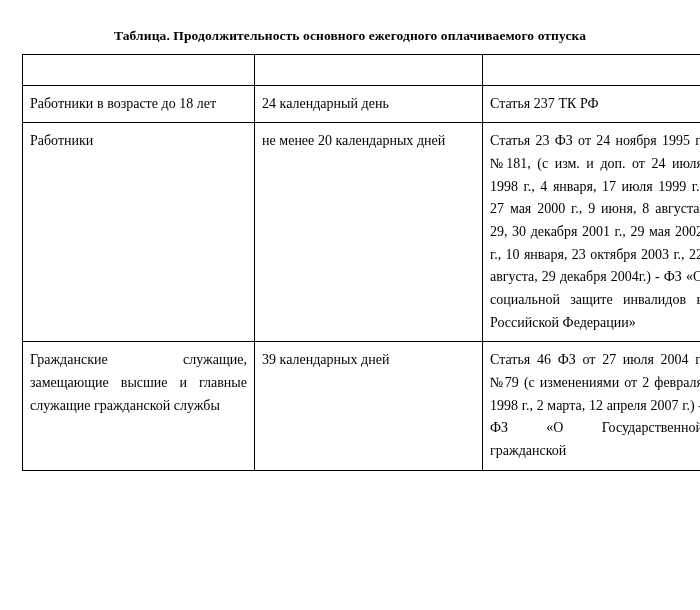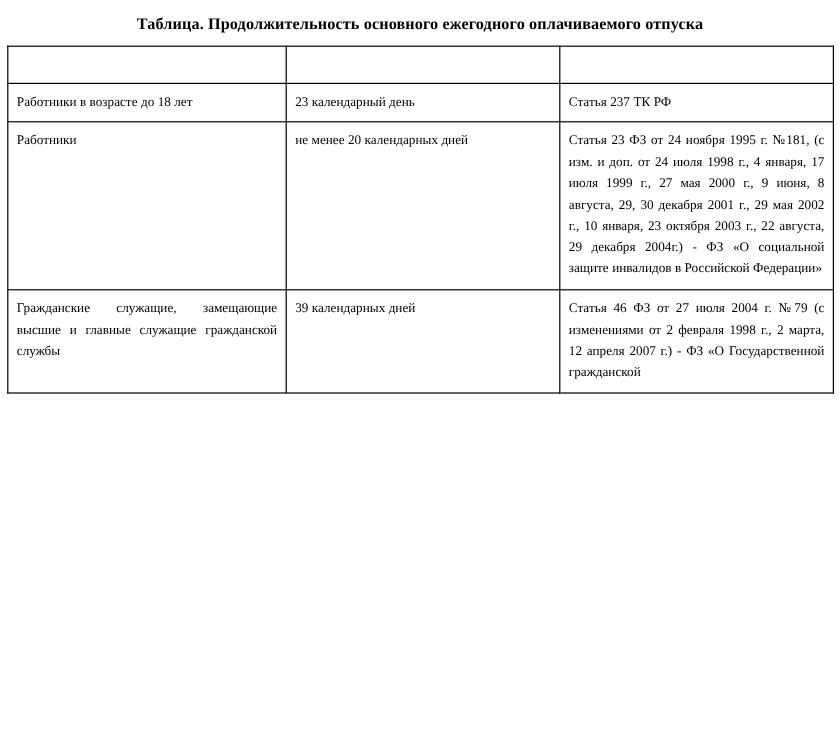--- a/index.html
+++ b/index.html
@@ -10,41 +10,41 @@
   body {
     width: 700px;
     height: 610px;
     font-family: "Liberation Serif", serif;
     color: #000000;
     overflow: hidden;
   }
   .page {
     width: 700px;
     box-sizing: border-box;
-    padding: 0;
+    padding: 16px;
   }
   .doc-title {
     font-size: 13.5px;
     font-weight: bold;
     text-align: center;
     padding: 11px 20px 9px 20px;
     line-height: 1.3;
     letter-spacing: 0.1px;
   }
   table.main-table {
     border-collapse: collapse;
     width: 688px;
     margin: 0 6px 0 6px;
     table-layout: fixed;
   }
   table.main-table td {
     border: 1px solid #000000;
     vertical-align: top;
     padding: 7px 7px 7px 7px;
-    font-size: 11px;
+    font-size: 14px;
     line-height: 1.62;
     text-align: justify;
     text-justify: inter-word;
     word-spacing: 0.1px;
   }
   col.c1 { width: 232px; }
   col.c2 { width: 228px; }
   col.c3 { width: 228px; }
   tr.header-row td {
     height: 30px;
@@ -70,21 +70,21 @@
     </colgroup>
     <tbody>
       <tr class="header-row">
         <td></td>
         <td></td>
         <td></td>
       </tr>
 
       <tr>
         <td>Работники в возрасте до 18 лет</td>
-        <td>23 календарный день</td>
+        <td>24 календарный день</td>
         <td>Статья 237 ТК РФ</td>
       </tr>
 
       <tr>
         <td>Работники</td>
         <td>не менее 20 календарных дней</td>
         <td class="tall-cell">Статья 23 ФЗ от 24 ноября 1995 г. №181, (с изм. и доп. от 24 июля 1998 г., 4 января, 17 июля 1999 г., 27 мая 2000 г., 9 июня, 8 августа, 29, 30 декабря 2001 г., 29 мая 2002 г., 10 января, 23 октября 2003 г., 22 августа, 29 декабря 2004г.) - ФЗ «О социальной защите инвалидов в Российской Федерации»</td>
       </tr>
 
       <tr>

